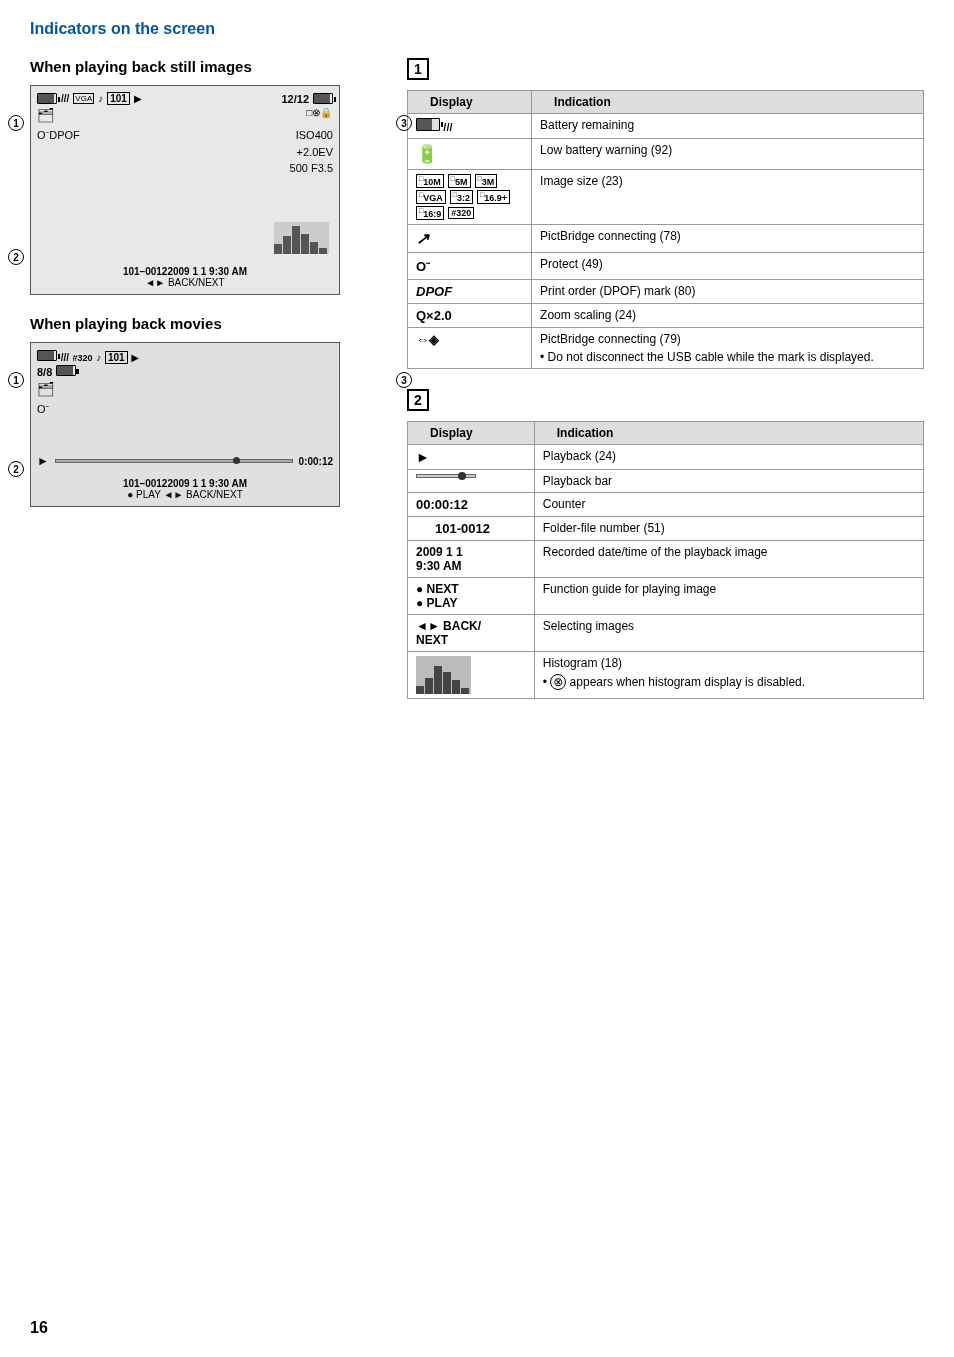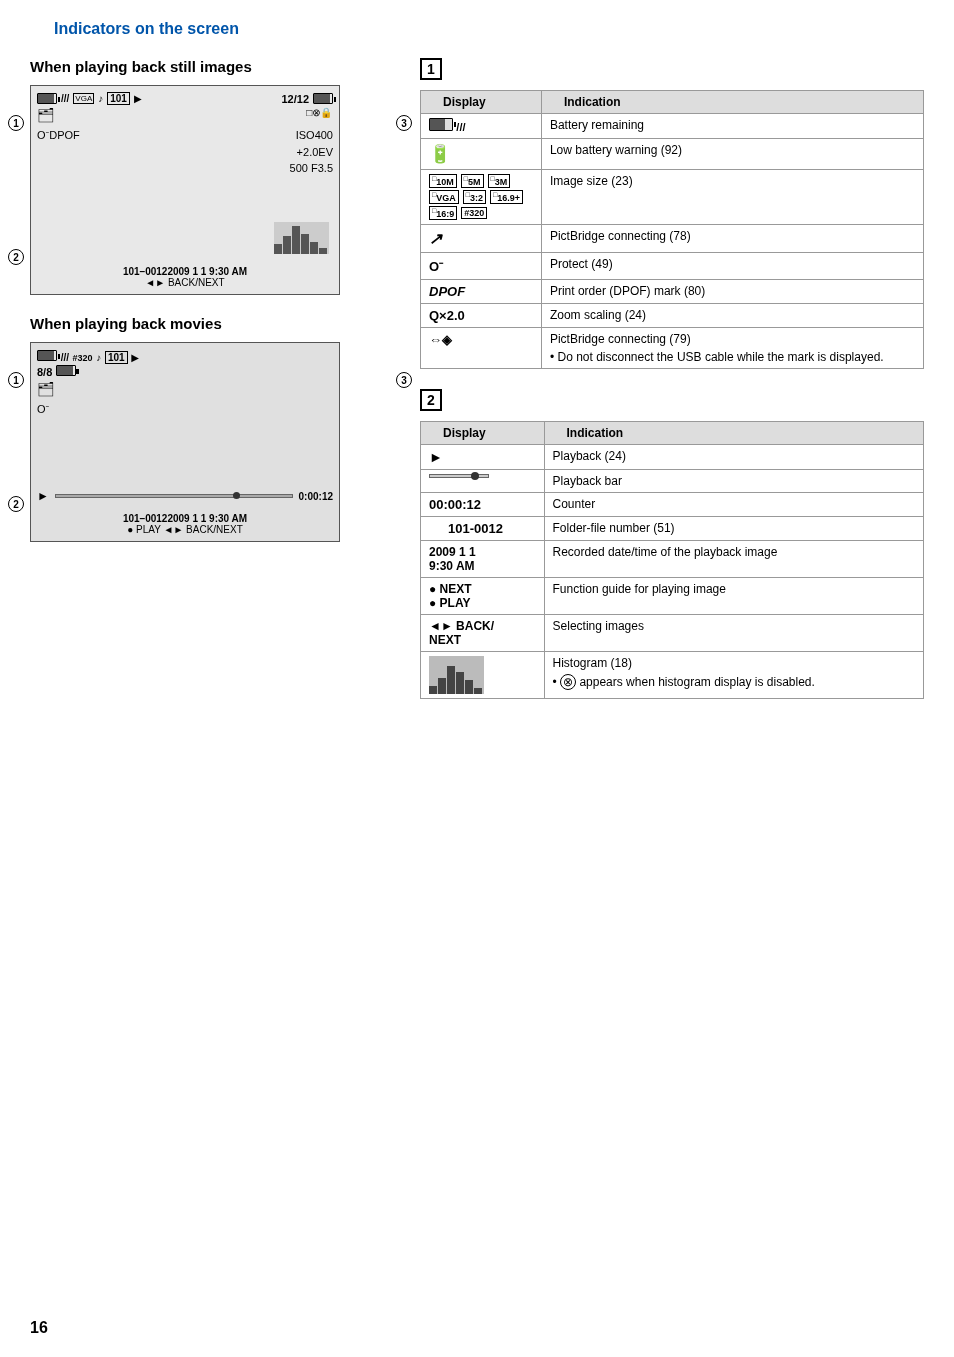--- a/index.html
+++ b/index.html
@@ -10,25 +10,24 @@
       color: #000;
       width: 954px;
       min-height: 1357px;
       padding: 20px 30px;
     }
     .page-title {
       color: #0055aa;
       font-size: 16px;
       font-weight: bold;
       margin-bottom: 20px;
-      margin-left: 24px;
     }
     .main-layout {
       display: flex;
-      gap: 30px;
+      gap: 17px;
     }
     .left-col {
       width: 360px;
       flex-shrink: 0;
     }
     .right-col {
       flex: 1;
     }
     .section-heading {
       font-size: 15px;
@@ -297,21 +296,21 @@
       font-size: 10px;
     }
 
     
     .movie-screen {
       border: 1.5px solid #555;
       background: #e0e0e0;
       padding: 6px;
       position: relative;
       width: 310px;
-      height: 200px;
+      height: 165px;
       margin-bottom: 8px;
     }
   </style>
 </head>
 <body>
 
 <div class="page-title">Indicators on the screen</div>
 
 <div class="main-layout">
 

